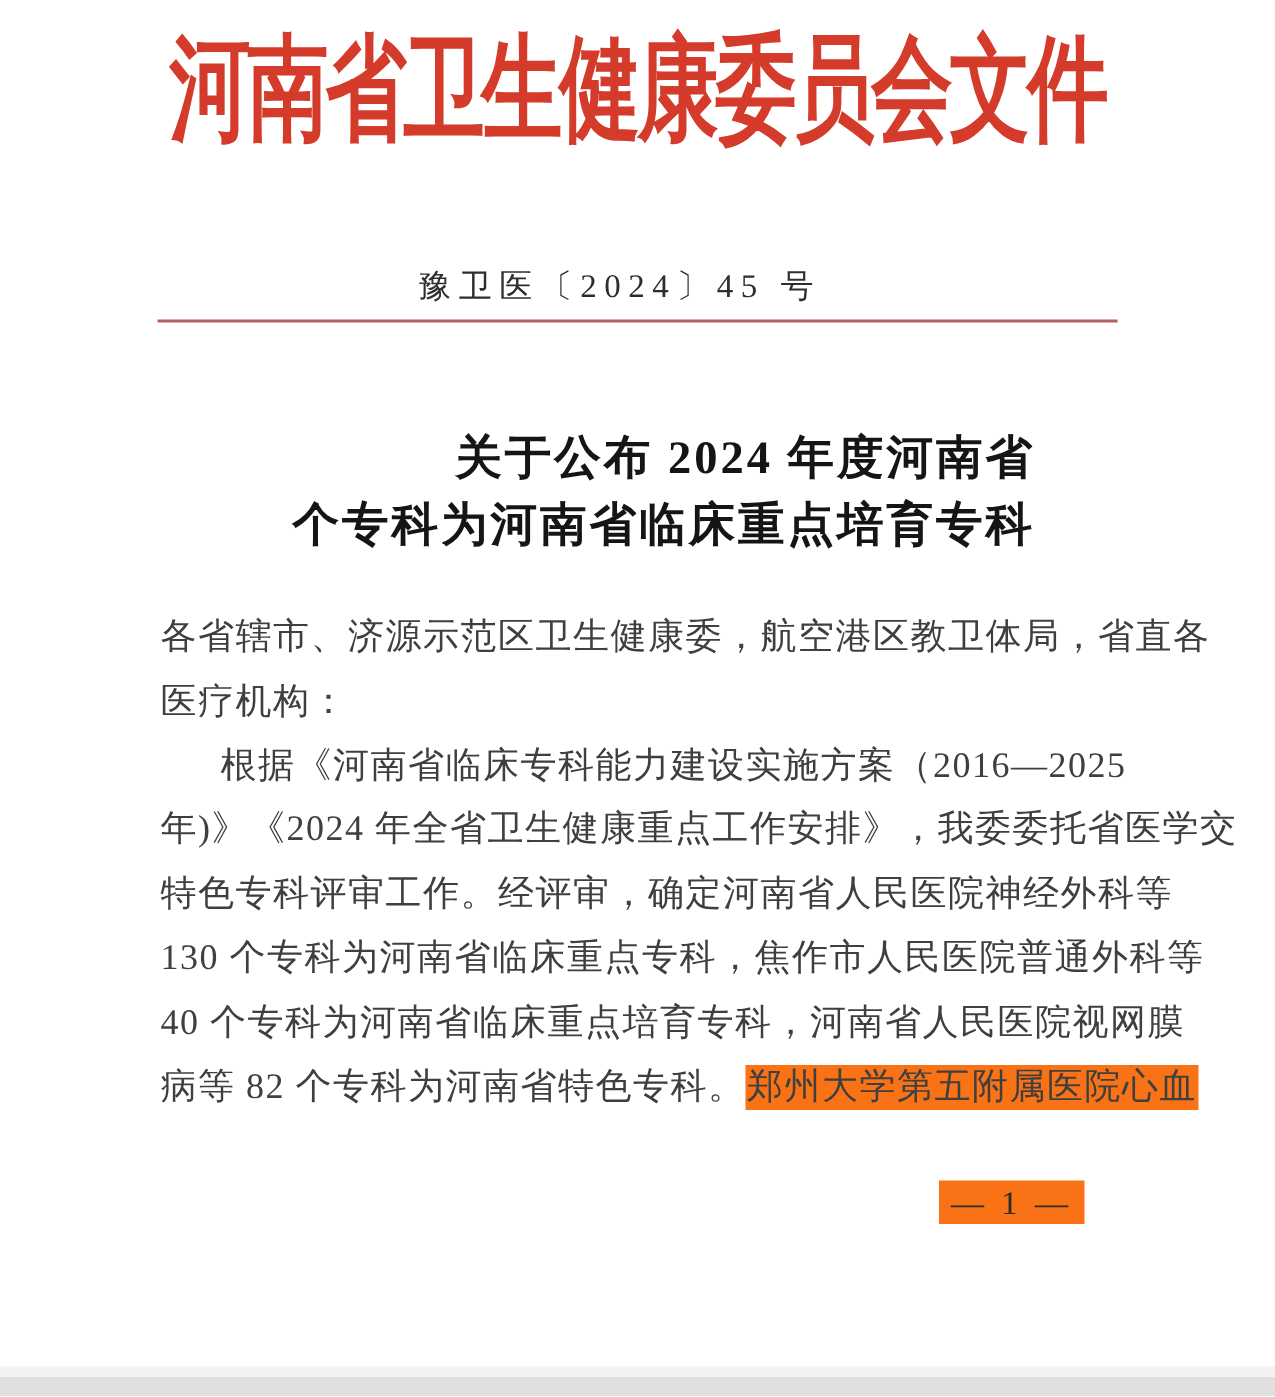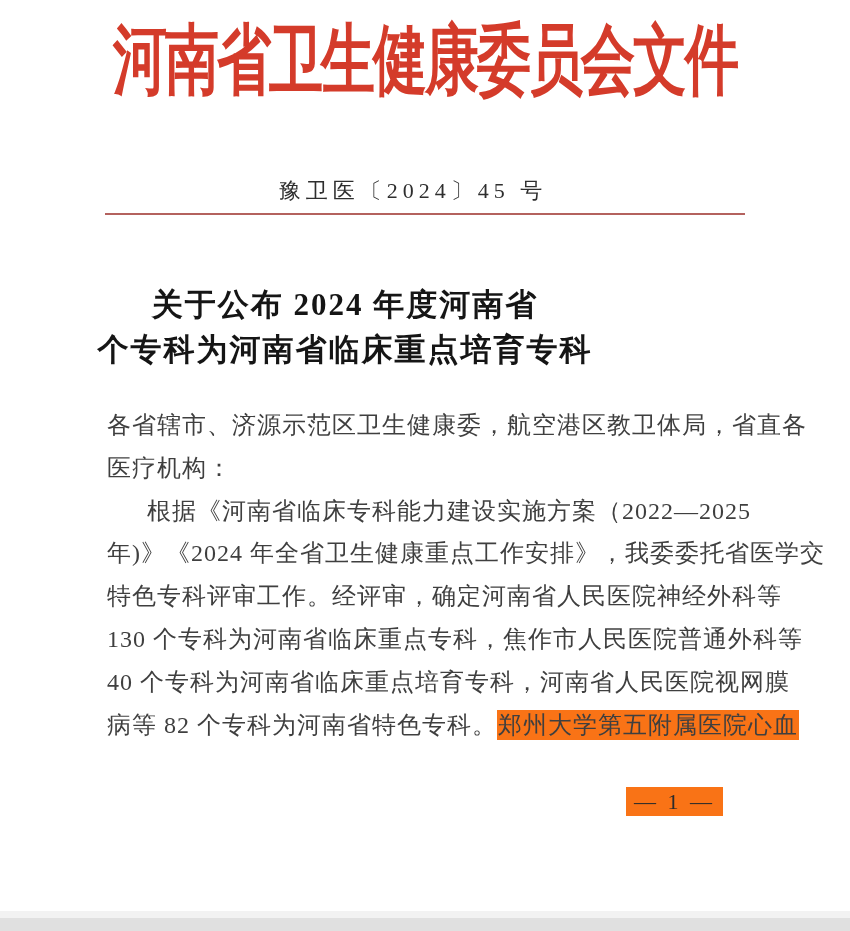--- a/index.html
+++ b/index.html
@@ -44,21 +44,21 @@
     left: 105px;
     width: 640px;
     height: 2px;
     background: #b4625e;
   }
   .doc-title {
     position: absolute;
     top: 282px;
     left: 0;
     width: 690px;
-    text-align: center;
+    text-align: right;
     font-weight: bold;
     font-size: 31px;
     line-height: 45px;
     letter-spacing: 2px;
     color: #151515;
   }
   .doc-body {
     position: absolute;
     top: 404px;
     left: 107px;
@@ -115,21 +115,21 @@
   <div class="red-divider"></div>
 
   <div class="doc-title">
     <div>关于公布 2024 年度河南省</div>
     <div>个专科为河南省临床重点培育专科</div>
   </div>
 
   <div class="doc-body">
     <div class="body-line">各省辖市、济源示范区卫生健康委，航空港区教卫体局，省直各</div>
     <div class="body-line">医疗机构：</div>
-    <div class="body-line indent">根据《河南省临床专科能力建设实施方案（2022—2025</div>
+    <div class="body-line indent">根据《河南省临床专科能力建设实施方案（2016—2025</div>
     <div class="body-line">年)》《2024 年全省卫生健康重点工作安排》，我委委托省医学交</div>
     <div class="body-line">特色专科评审工作。经评审，确定河南省人民医院神经外科等</div>
     <div class="body-line">130 个专科为河南省临床重点专科，焦作市人民医院普通外科等</div>
     <div class="body-line">40 个专科为河南省临床重点培育专科，河南省人民医院视网膜</div>
     <div class="body-line">
       <span>病等 82 个专科为河南省特色专科。</span><span class="hl">郑州大学第五附属医院心血</span>
     </div>
   </div>
 
   <div class="page-num">

